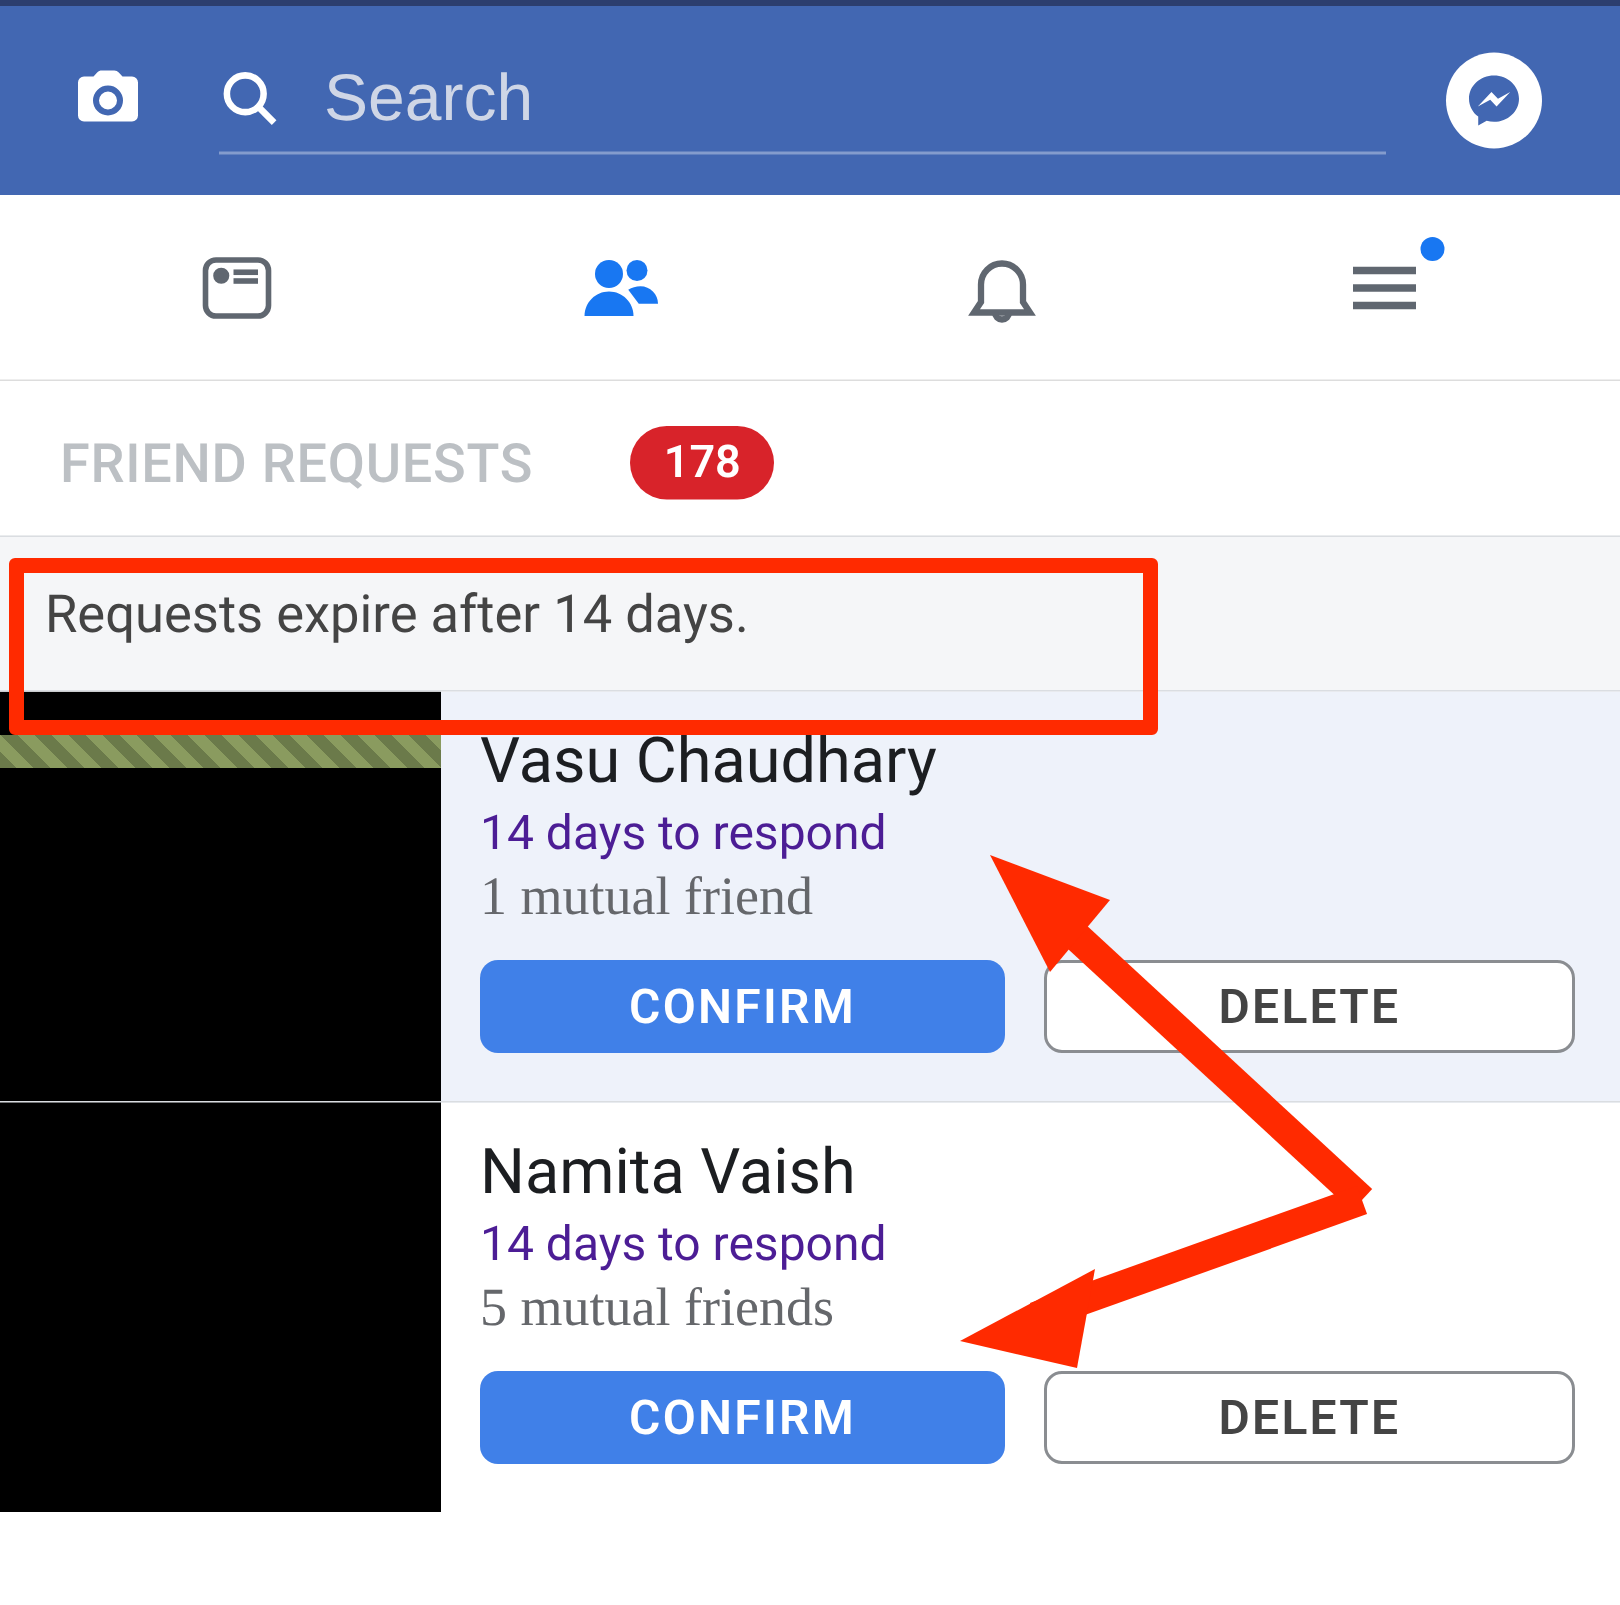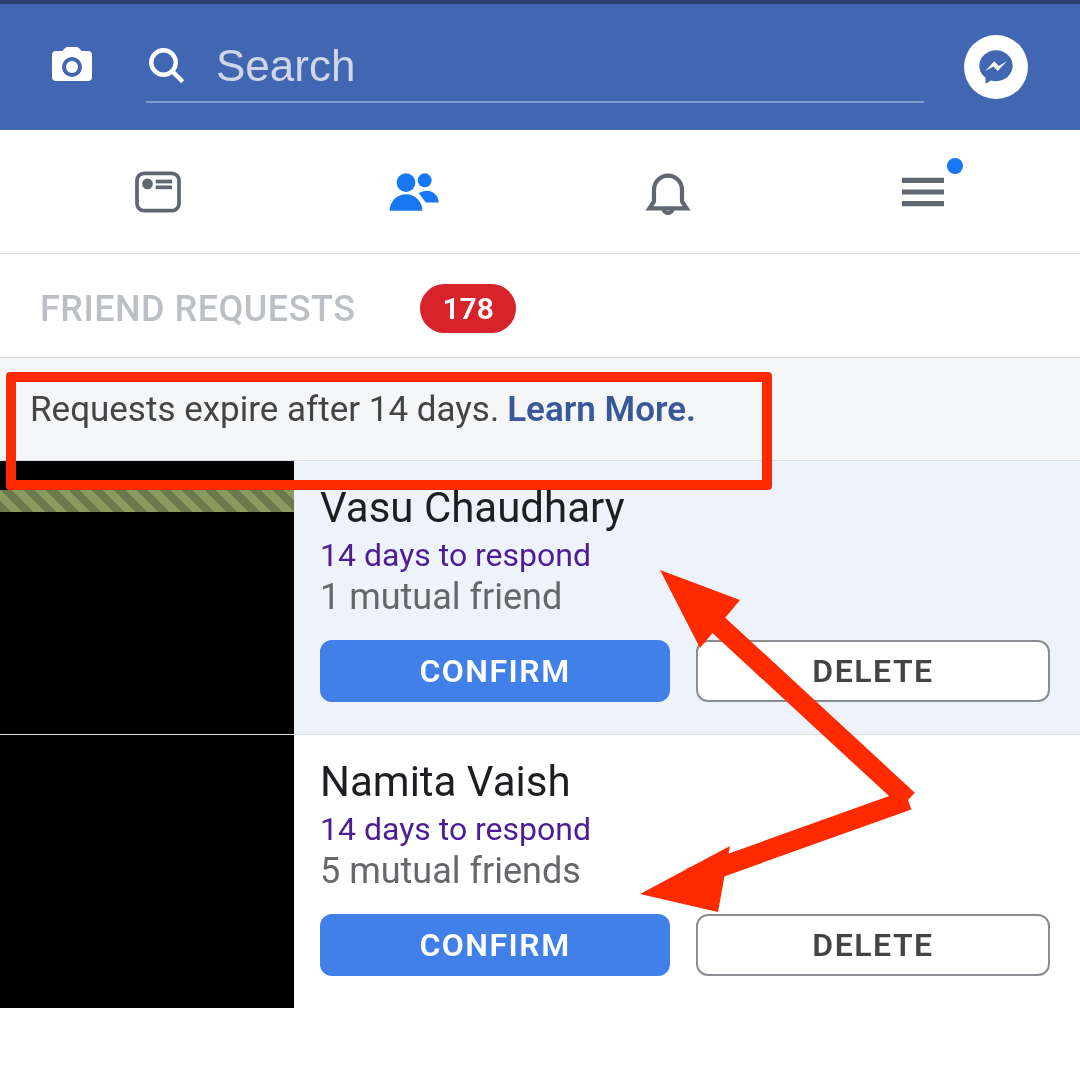--- a/index.html
+++ b/index.html
@@ -195,20 +195,21 @@
     }
     .request-days {
       font-size: 32px;
       color: #4c1d95;
       margin-bottom: 2px;
     }
     .request-mutual {
       font-size: 36px;
       color: #65676b;
       margin-bottom: 22px;
+      font-family: Liberation Serif, serif;
     }
     .button-row {
       display: flex;
       gap: 26px;
     }
     .btn {
       flex: 1;
       height: 62px;
       border-radius: 12px;
       font-size: 32px;
@@ -293,21 +294,20 @@
   </div>
 </div>
 
 <div class="section-header">
   <span class="section-title">FRIEND REQUESTS</span>
   <span class="badge">178</span>
 </div>
 
 <div class="expire-banner">
   <span class="expire-text">Requests expire after 14 days.</span>
-  <span class="learn-more">Learn More.</span>
 </div>
 
 <div class="avatar-strip"></div>
 
 <div class="request-item first">
   <div class="avatar"></div>
   <div class="request-info">
     <div class="request-name">Vasu Chaudhary</div>
     <div class="request-days">14 days to respond</div>
     <div class="request-mutual">1 mutual friend</div>

